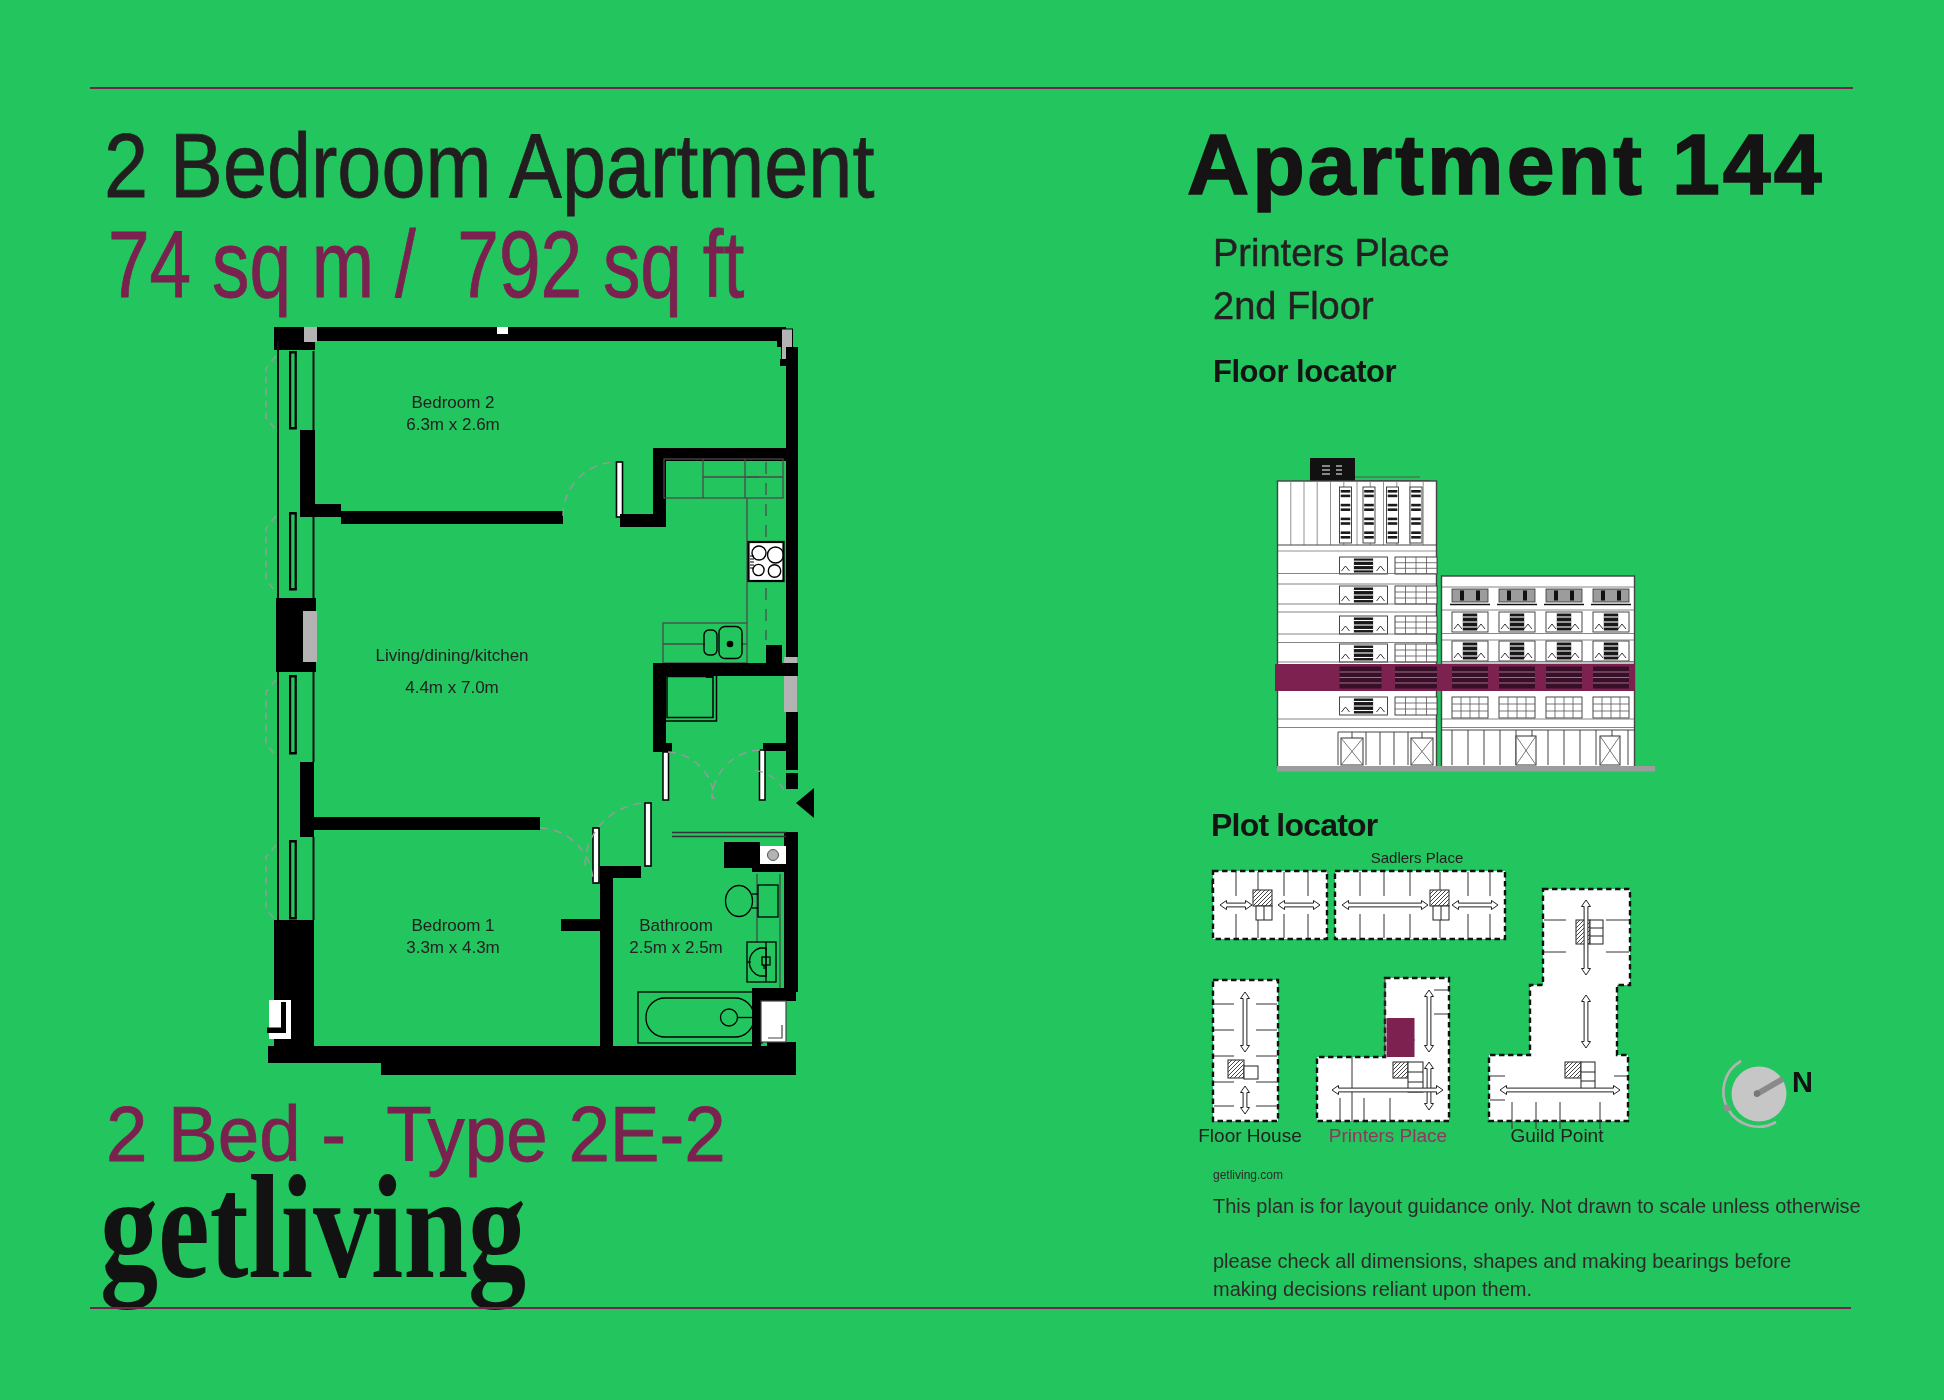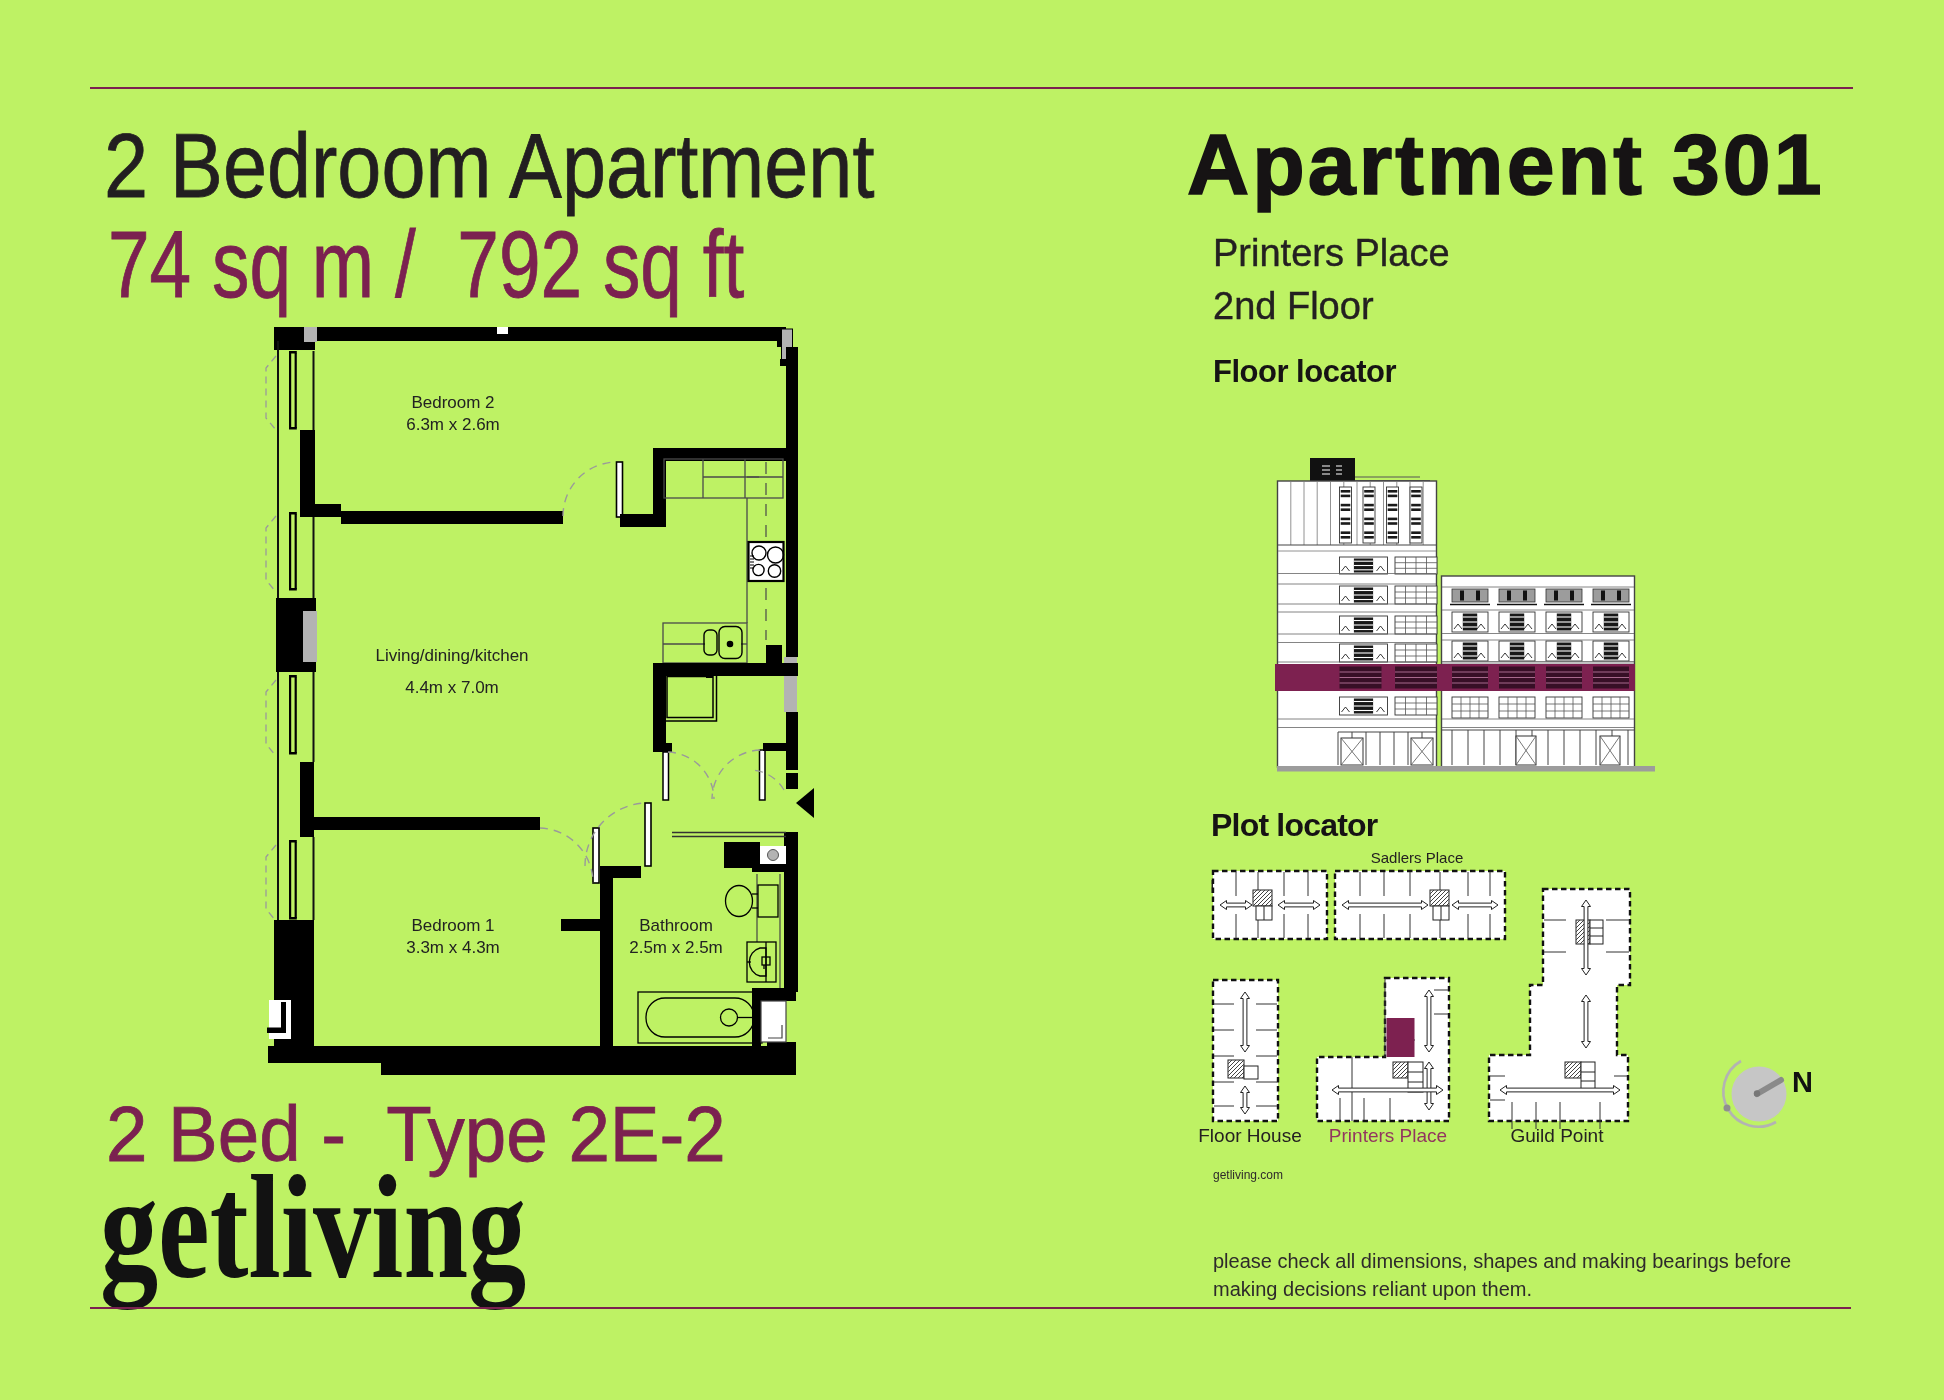--- a/index.html
+++ b/index.html
@@ -1,36 +1,36 @@
 <!DOCTYPE html>
 <html><head>
 <meta charset="utf-8">
 <style>
   html,body{margin:0;padding:0;background:#fff;}
-  .page{position:relative;width:1944px;height:1400px;background:#bef264;overflow:hidden;
+  .page{position:relative;width:1944px;height:1400px;background:#22c55e;overflow:hidden;
         font-family:"Liberation Sans",sans-serif;}
   .abs{position:absolute;white-space:nowrap;}
   .rl{font-family:"Liberation Sans",sans-serif;font-size:17px;fill:#222;text-anchor:middle;}
   svg{position:absolute;left:0;top:0;}
 </style>
 </head>
 <body>
 <div class="page">
 
 <div class="abs" style="left:90px;top:87px;width:1763px;height:2px;background:#7b2150;"></div>
 
 <div class="abs" id="t1" style="left:104px;top:115px;font-size:90px;color:#221e20;-webkit-text-stroke:0.8px #221e20;transform-origin:0 0;transform:scaleX(0.88);">2 Bedroom Apartment</div>
 
 <div class="abs" id="t2" style="left:108px;top:211px;font-size:94px;color:#7b2150;-webkit-text-stroke:0.8px #7b2150;transform-origin:0 0;transform:scaleX(0.796);">74 sq m /&nbsp; 792 sq ft</div>
 
 <div class="abs" id="t3" style="left:106px;top:1089px;font-size:78px;color:#7b2150;-webkit-text-stroke:0.8px #7b2150;transform-origin:0 0;transform:scaleX(0.955);">2 Bed -&nbsp; Type 2E-2</div>
 
 <div class="abs" id="t4" style="left:100px;top:1141px;font-size:149px;font-family:'Liberation Serif',serif;font-weight:bold;color:#121212;transform-origin:0 0;transform:scaleX(0.78);">getliving</div>
 
-<div class="abs" id="t5" style="left:1187px;top:115px;font-size:86px;font-weight:bold;letter-spacing:3.1px;color:#161314;-webkit-text-stroke:1.6px #161314;">Apartment 301</div>
+<div class="abs" id="t5" style="left:1187px;top:115px;font-size:86px;font-weight:bold;letter-spacing:3.1px;color:#161314;-webkit-text-stroke:1.6px #161314;">Apartment 144</div>
 
 <div class="abs" style="left:1213px;top:232px;font-size:38px;color:#242021;-webkit-text-stroke:0.4px #242021;">Printers Place</div>
 
 <div class="abs" style="left:1213px;top:285px;font-size:38px;color:#242021;-webkit-text-stroke:0.4px #242021;">2nd Floor</div>
 
 <div class="abs" style="left:1213px;top:332px;font-size:31px;font-weight:bold;letter-spacing:-0.5px;color:#161314;margin-top:22px;">Floor locator</div>
 
 <div class="abs" style="left:1211px;top:807px;font-size:32px;font-weight:bold;letter-spacing:-0.8px;color:#161314;">Plot locator</div>
 
 <div class="abs" style="left:1266px;top:849px;font-size:19px;color:#242021;transform:translateX(-50%);margin-top:27px;">Mitton House</div>
@@ -40,20 +40,21 @@
 <div class="abs" style="left:1250px;top:1125px;font-size:19px;color:#242021;transform:translateX(-50%);">Floor House</div>
 
 <div class="abs" style="left:1388px;top:1125px;font-size:19px;color:#92355f;transform:translateX(-50%);">Printers Place</div>
 
 <div class="abs" style="left:1557px;top:1125px;font-size:19px;color:#242021;transform:translateX(-50%);">Guild Point</div>
 
 <div class="abs" style="left:1792px;top:1066px;font-size:29px;font-weight:bold;color:#111;">N</div>
 
 <div class="abs" style="left:1213px;top:1168px;font-size:12px;color:#2e2a2b;">getliving.com</div>
 
+<div class="abs" style="left:1213px;top:1195px;font-size:20px;color:#2e2a2b;">This plan is for layout guidance only. Not drawn to scale unless otherwise</div>
 
 
 <div class="abs" style="left:1213px;top:1250px;font-size:20px;color:#2e2a2b;">please check all dimensions, shapes and making bearings before</div>
 
 <div class="abs" style="left:1213px;top:1277.5px;font-size:20px;color:#2e2a2b;">making decisions reliant upon them.</div>
 
 <div class="abs" style="left:90px;top:1307px;width:1761px;height:2px;background:#7b2150;"></div>
 <svg width="1944" height="1400" viewBox="0 0 1944 1400">
 
 <g>

